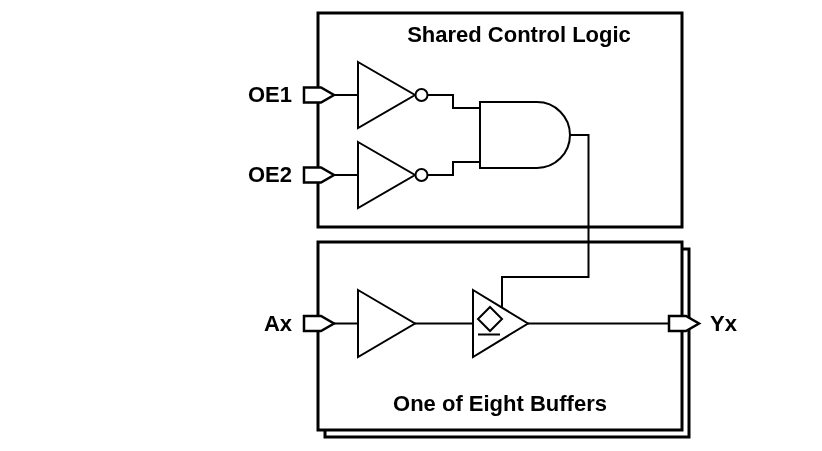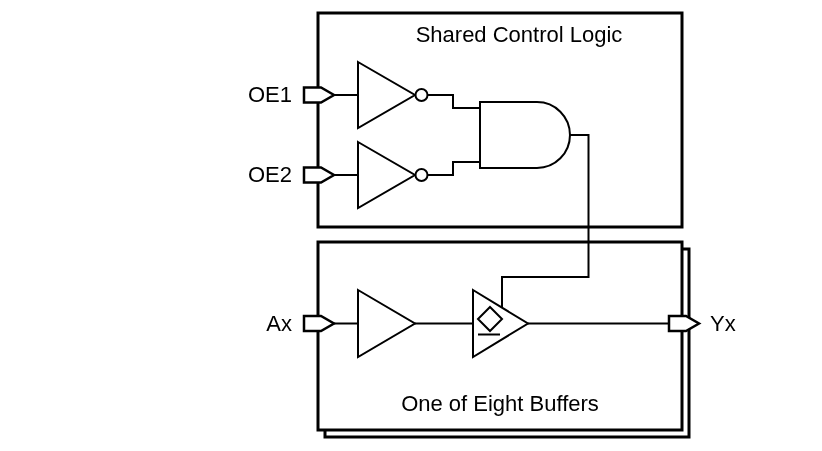--- a/index.html
+++ b/index.html
@@ -1,20 +1,21 @@
 <!DOCTYPE html>
 <html style="--line: #000000; --bg: #ffffff;"><head>
 <meta charset="utf-8">
 <style>
   :root { --line:#000000; --bg:#ffffff; }
   * { margin:0; padding:0; box-sizing:border-box; }
   html,body { width:822px; height:451px; background:var(--bg); overflow:hidden; }
   .canvas {
     position:relative; width:751px; height:451px; background:var(--bg);
     font-family:"Liberation Sans", sans-serif;
+    font-weight:bold;
   }
   svg { position:absolute; left:0; top:0; color:var(--line); }
   .shape  { stroke:currentColor; stroke-width:2; fill:var(--bg); }
   .boxln  { stroke:currentColor; stroke-width:3; fill:var(--bg); }
   .wire   { stroke:currentColor; stroke-width:2; fill:none; }
   .pin    { stroke:currentColor; stroke-width:2.5; fill:var(--bg); stroke-linejoin:miter; }
   .lbl    { font-family:"Liberation Sans", sans-serif; font-size:22px; fill:currentColor; }
   .ttl    { font-family:"Liberation Sans", sans-serif; font-size:22px; fill:currentColor; }
 </style>
 </head>

